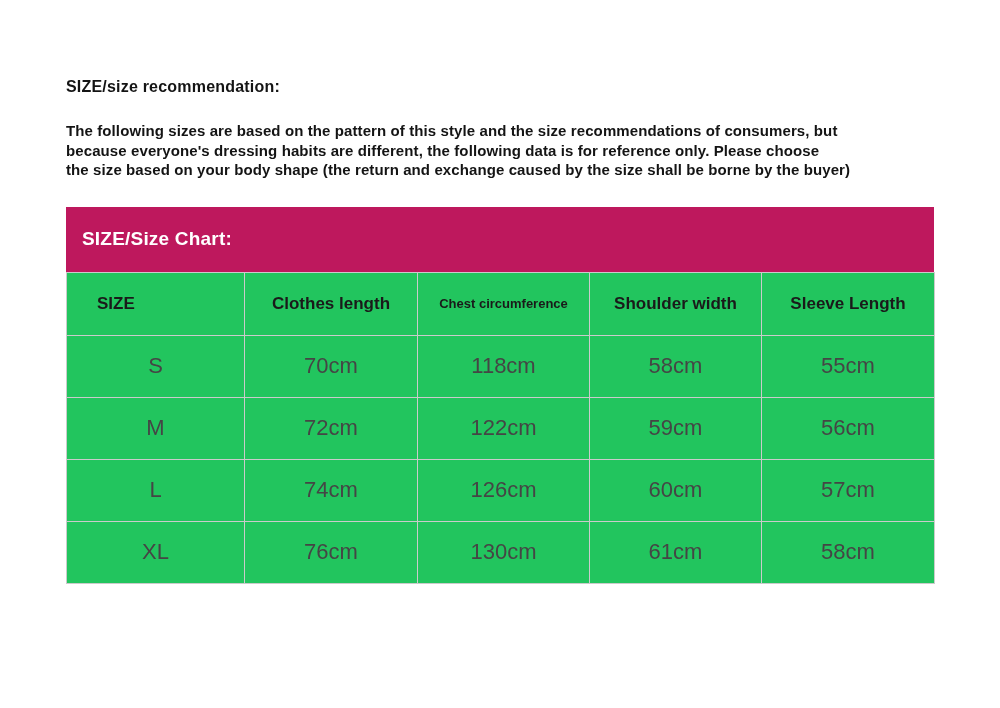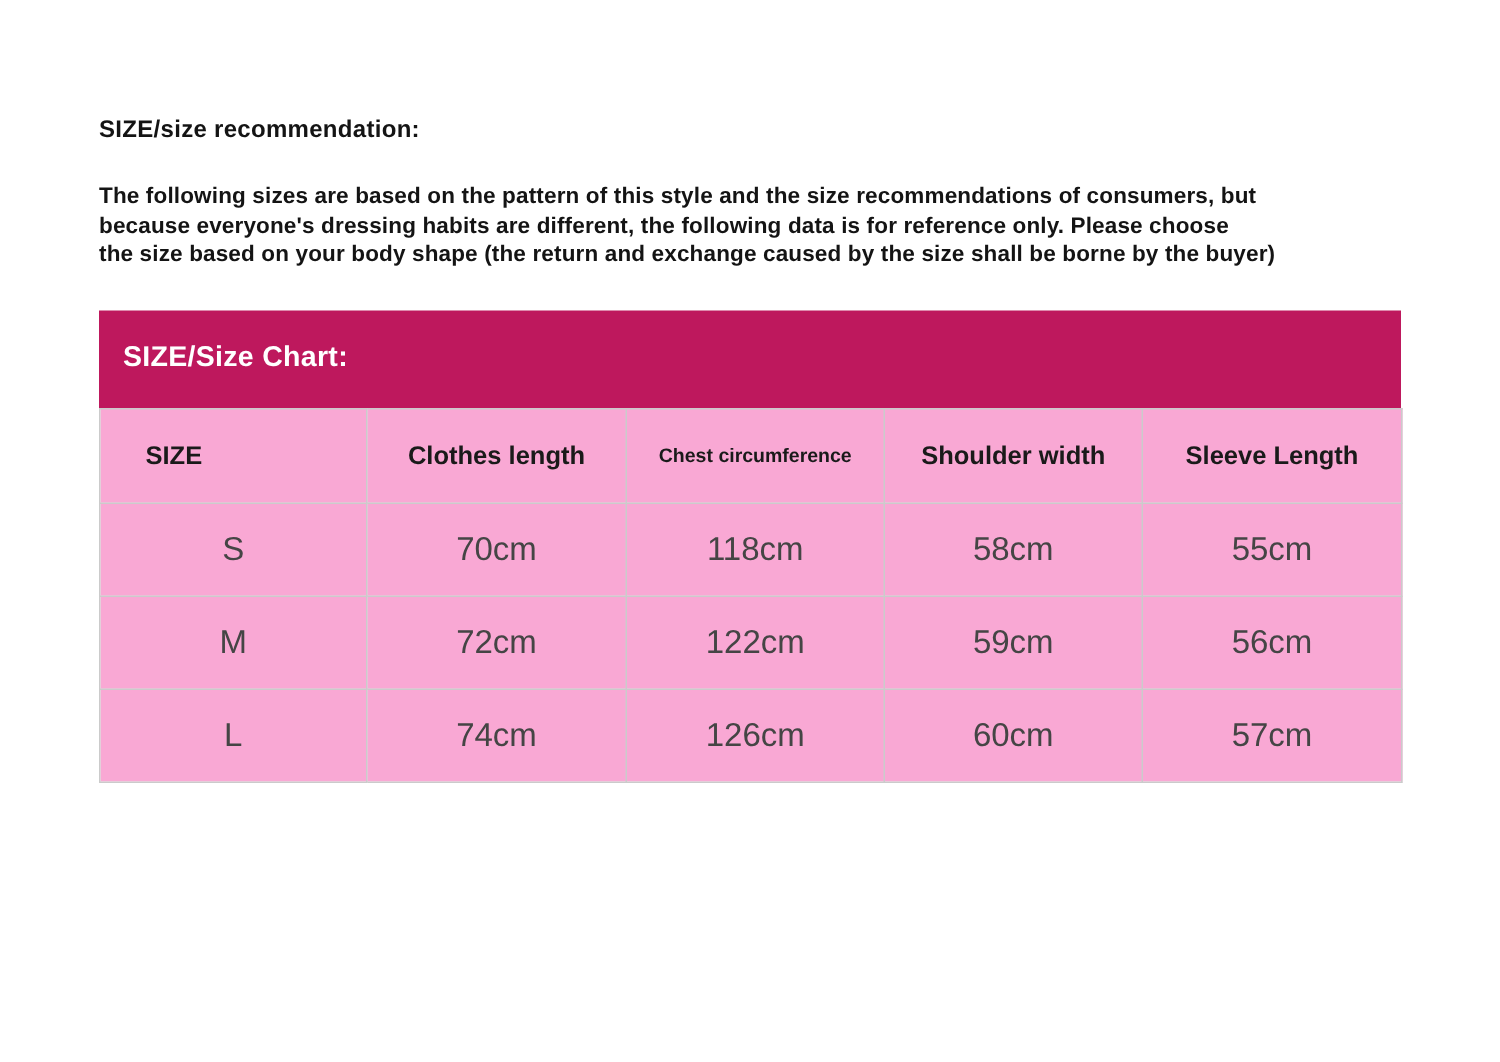--- a/index.html
+++ b/index.html
@@ -52,21 +52,21 @@
   }
   table.size-chart {
     border-collapse: collapse;
     table-layout: fixed;
     width: 868px;
   }
   table.size-chart th,
   table.size-chart td {
     border: 1px solid #cbcbcb;
     padding: 0;
-    background: #f9a8d4;
+    background: #22c55e;
   }
   table.size-chart thead th {
     height: 63px;
     font-size: 17px;
     font-weight: bold;
     color: #1a1a1a;
     vertical-align: middle;
   }
   table.size-chart thead th.size-col {
     text-align: left;
@@ -133,16 +133,23 @@
           <td>59cm</td>
           <td>56cm</td>
         </tr>
         <tr>
           <td>L</td>
           <td>74cm</td>
           <td>126cm</td>
           <td>60cm</td>
           <td>57cm</td>
         </tr>
+        <tr>
+          <td>XL</td>
+          <td>76cm</td>
+          <td>130cm</td>
+          <td>61cm</td>
+          <td>58cm</td>
+        </tr>
       </tbody>
     </table>
   </div>
 </div>
 
 </body></html>

